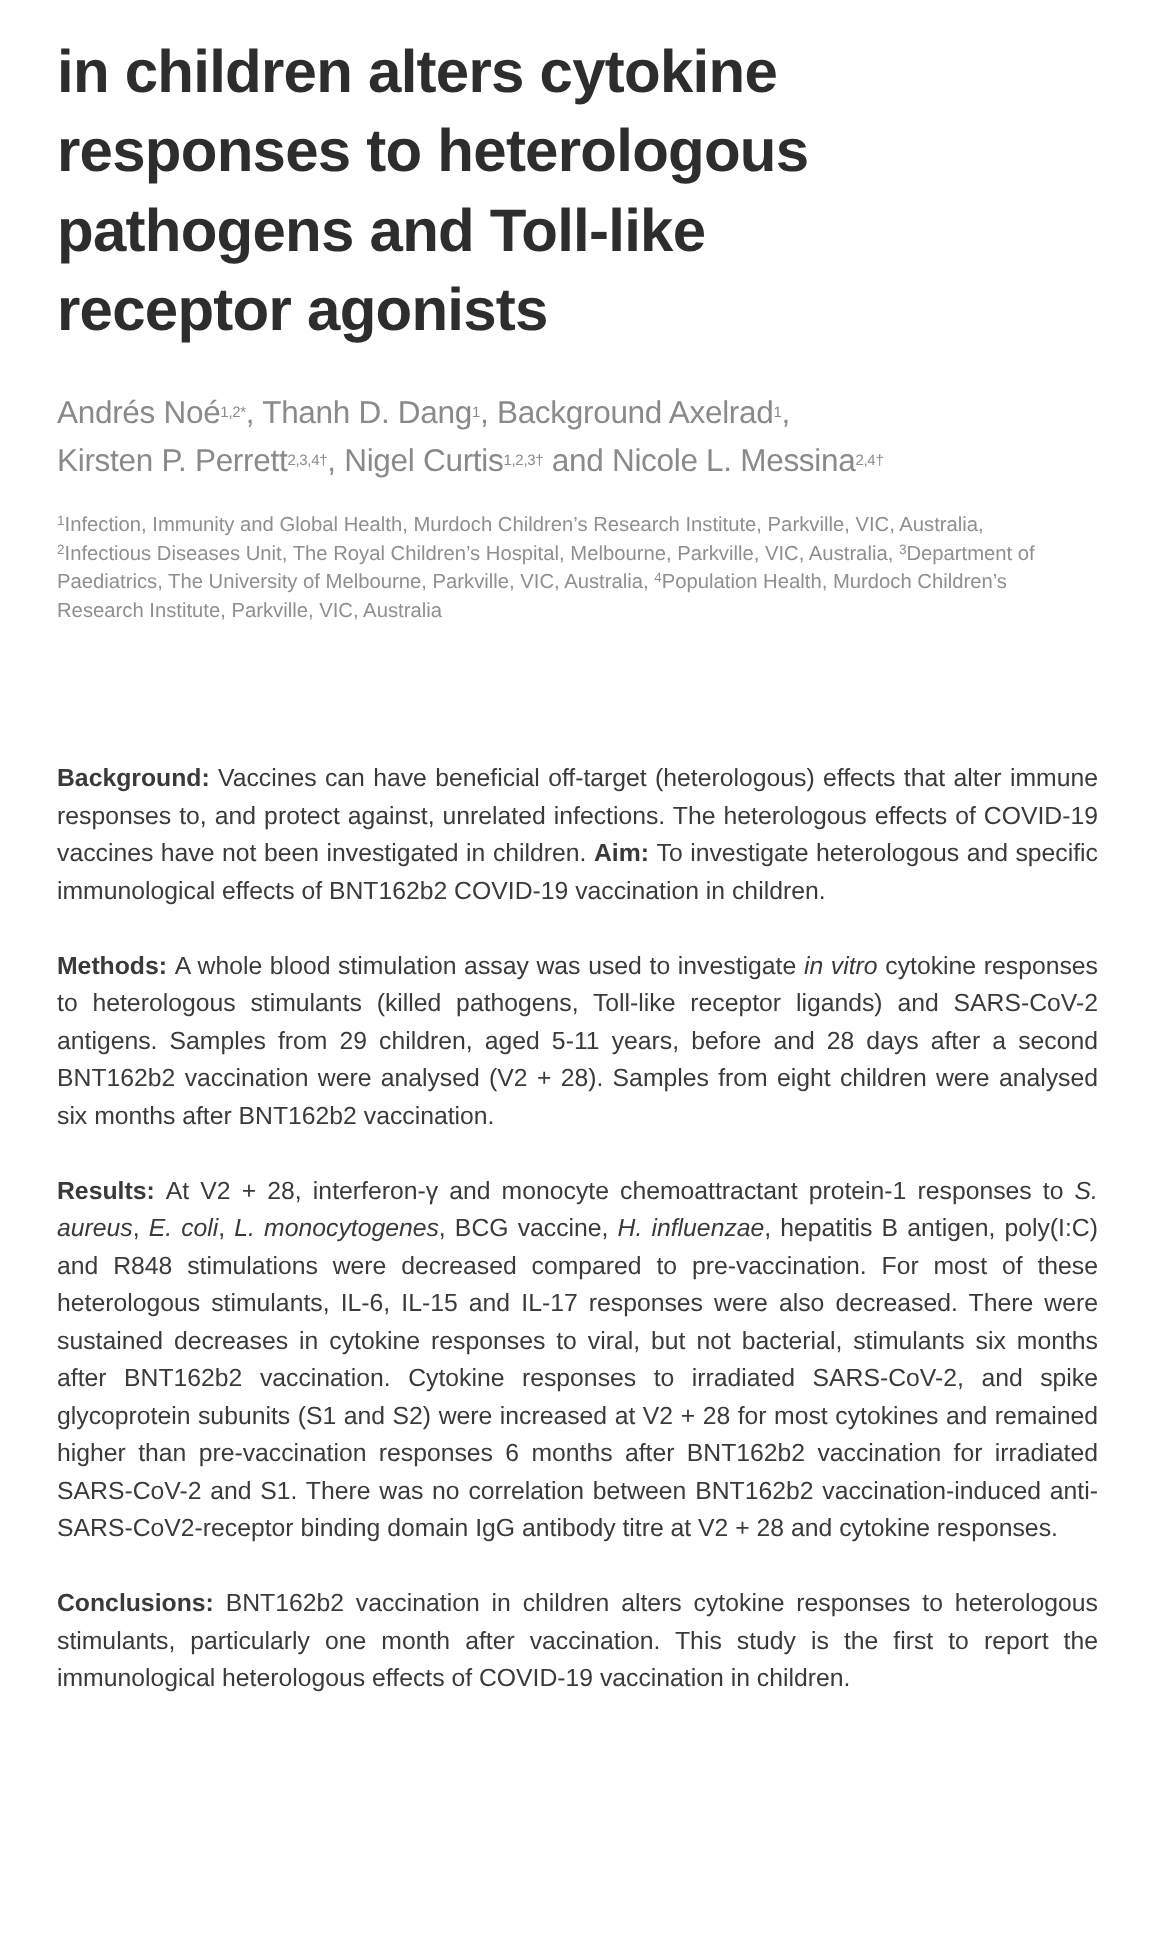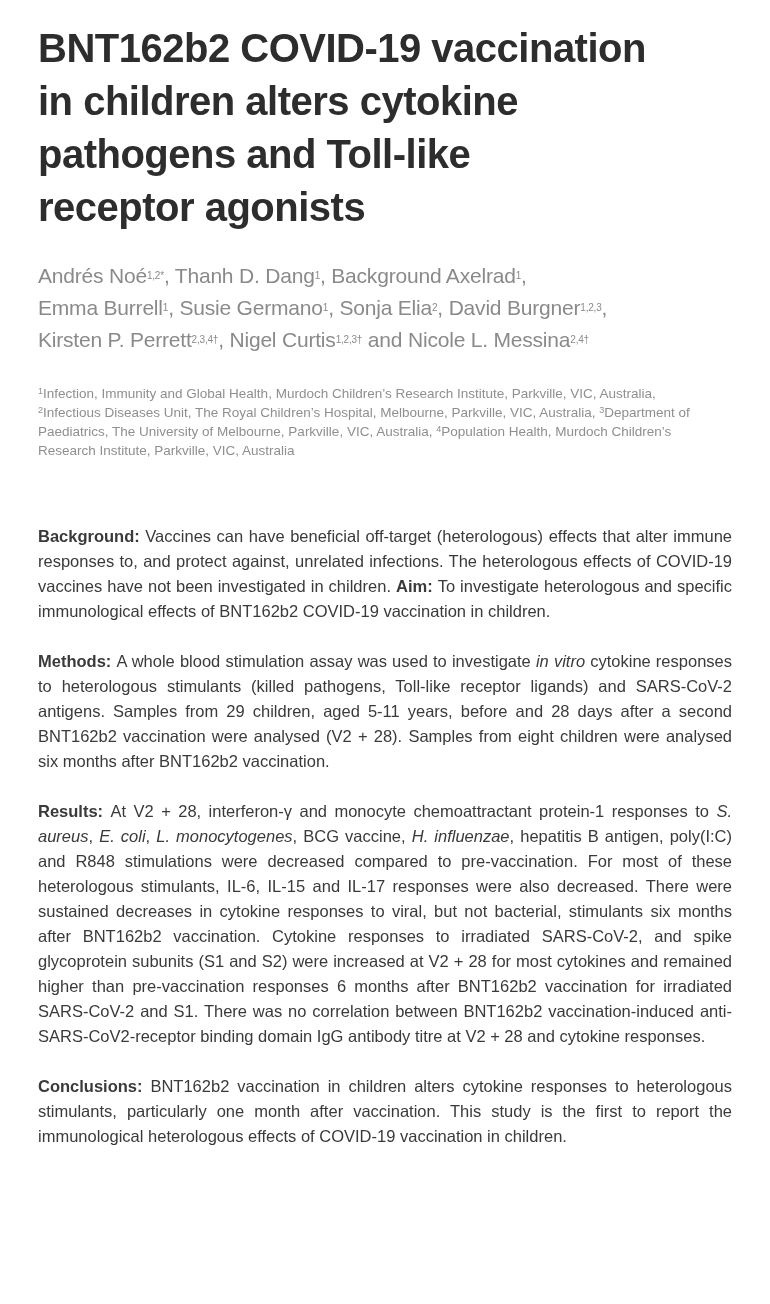--- a/index.html
+++ b/index.html
@@ -36,60 +36,59 @@
     letter-spacing:-0.2px;
   }
   .authors sup{
     font-size:10px;
     line-height:0;
     position:relative;
     top:-0.45em;
     vertical-align:baseline;
   }
   .affiliations{
-    margin-top:28px;
+    margin-top:16px;
     max-width:652px;
     color:var(--c-affil);
     font-size:13.5px;
     font-weight:400;
     line-height:19px;
   }
   .affiliations sup{
     font-size:9px;
     line-height:0;
     position:relative;
     top:-0.4em;
     vertical-align:baseline;
   }
   .abstract{
-    margin-top:64px;
+    margin-top:91px;
   }
   .abstract p{
     color:var(--c-body);
     font-size:16.5px;
     line-height:25px;
     text-align:justify;
     margin-bottom:25px;
   }
   .abstract p b{font-weight:700;}
   .abstract p i{font-style:italic;}
 </style>
 </head>
 <body>
 
 <div class="page">
   <h1 class="title">
-      <div>BNT162b2 COVID-19 vaccination</div>
       <div>in children alters cytokine</div>
+      <div>responses to heterologous</div>
       <div>pathogens and Toll-like</div>
       <div>receptor agonists</div>
     </h1>
   <div class="authors">
       <div><span>Andrés Noé</span><sup>1,2*</sup><span>, </span><span>Thanh D. Dang</span><sup>1</sup><span>, </span><span>Background Axelrad</span><sup>1</sup><span>,</span></div>
-      <div><span>Emma Burrell</span><sup>1</sup><span>, </span><span>Susie Germano</span><sup>1</sup><span>, </span><span>Sonja Elia</span><sup>2</sup><span>, </span><span>David Burgner</span><sup>1,2,3</sup><span>,</span></div>
       <div><span>Kirsten P. Perrett</span><sup>2,3,4†</sup><span>, </span><span>Nigel Curtis</span><sup>1,2,3†</sup><span> and </span><span>Nicole L. Messina</span><sup>2,4†</sup></div>
     </div>
   <div class="affiliations"><sup>1</sup><span>Infection, Immunity and Global Health, Murdoch Children’s Research Institute, Parkville, VIC, Australia, </span><sup>2</sup><span>Infectious Diseases Unit, The Royal Children’s Hospital, Melbourne, Parkville, VIC, Australia, </span><sup>3</sup><span>Department of Paediatrics, The University of Melbourne, Parkville, VIC, Australia, </span><sup>4</sup><span>Population Health, Murdoch Children’s Research Institute, Parkville, VIC, Australia</span></div>
   <div class="abstract">
       <p><b>Background: </b><span>Vaccines can have beneficial off-target (heterologous) effects that alter immune responses to, and protect against, unrelated infections. The heterologous effects of COVID-19 vaccines have not been investigated in children. </span><b>Aim: </b><span>To investigate heterologous and specific immunological effects of BNT162b2 COVID-19 vaccination in children.</span></p>
       <p><b>Methods: </b><span>A whole blood stimulation assay was used to investigate </span><i>in vitro</i><span> cytokine responses to heterologous stimulants (killed pathogens, Toll-like receptor ligands) and SARS-CoV-2 antigens. Samples from 29 children, aged 5-11 years, before and 28 days after a second BNT162b2 vaccination were analysed (V2 + 28). Samples from eight children were analysed six months after BNT162b2 vaccination.</span></p>
       <p><b>Results: </b><span>At V2 + 28, interferon-γ and monocyte chemoattractant protein-1 responses to </span><i>S. aureus</i><span>, </span><i>E. coli</i><span>, </span><i>L. monocytogenes</i><span>, BCG vaccine, </span><i>H. influenzae</i><span>, hepatitis B antigen, poly(I:C) and R848 stimulations were decreased compared to pre-vaccination. For most of these heterologous stimulants, IL-6, IL-15 and IL-17 responses were also decreased. There were sustained decreases in cytokine responses to viral, but not bacterial, stimulants six months after BNT162b2 vaccination. Cytokine responses to irradiated SARS-CoV-2, and spike glycoprotein subunits (S1 and S2) were increased at V2 + 28 for most cytokines and remained higher than pre-vaccination responses 6 months after BNT162b2 vaccination for irradiated SARS-CoV-2 and S1. There was no correlation between BNT162b2 vaccination-induced anti-SARS-CoV2-receptor binding domain IgG antibody titre at V2 + 28 and cytokine responses.</span></p>
       <p><b>Conclusions: </b><span>BNT162b2 vaccination in children alters cytokine responses to heterologous stimulants, particularly one month after vaccination. This study is the first to report the immunological heterologous effects of COVID-19 vaccination in children.</span></p>
     </div>
 </div>

